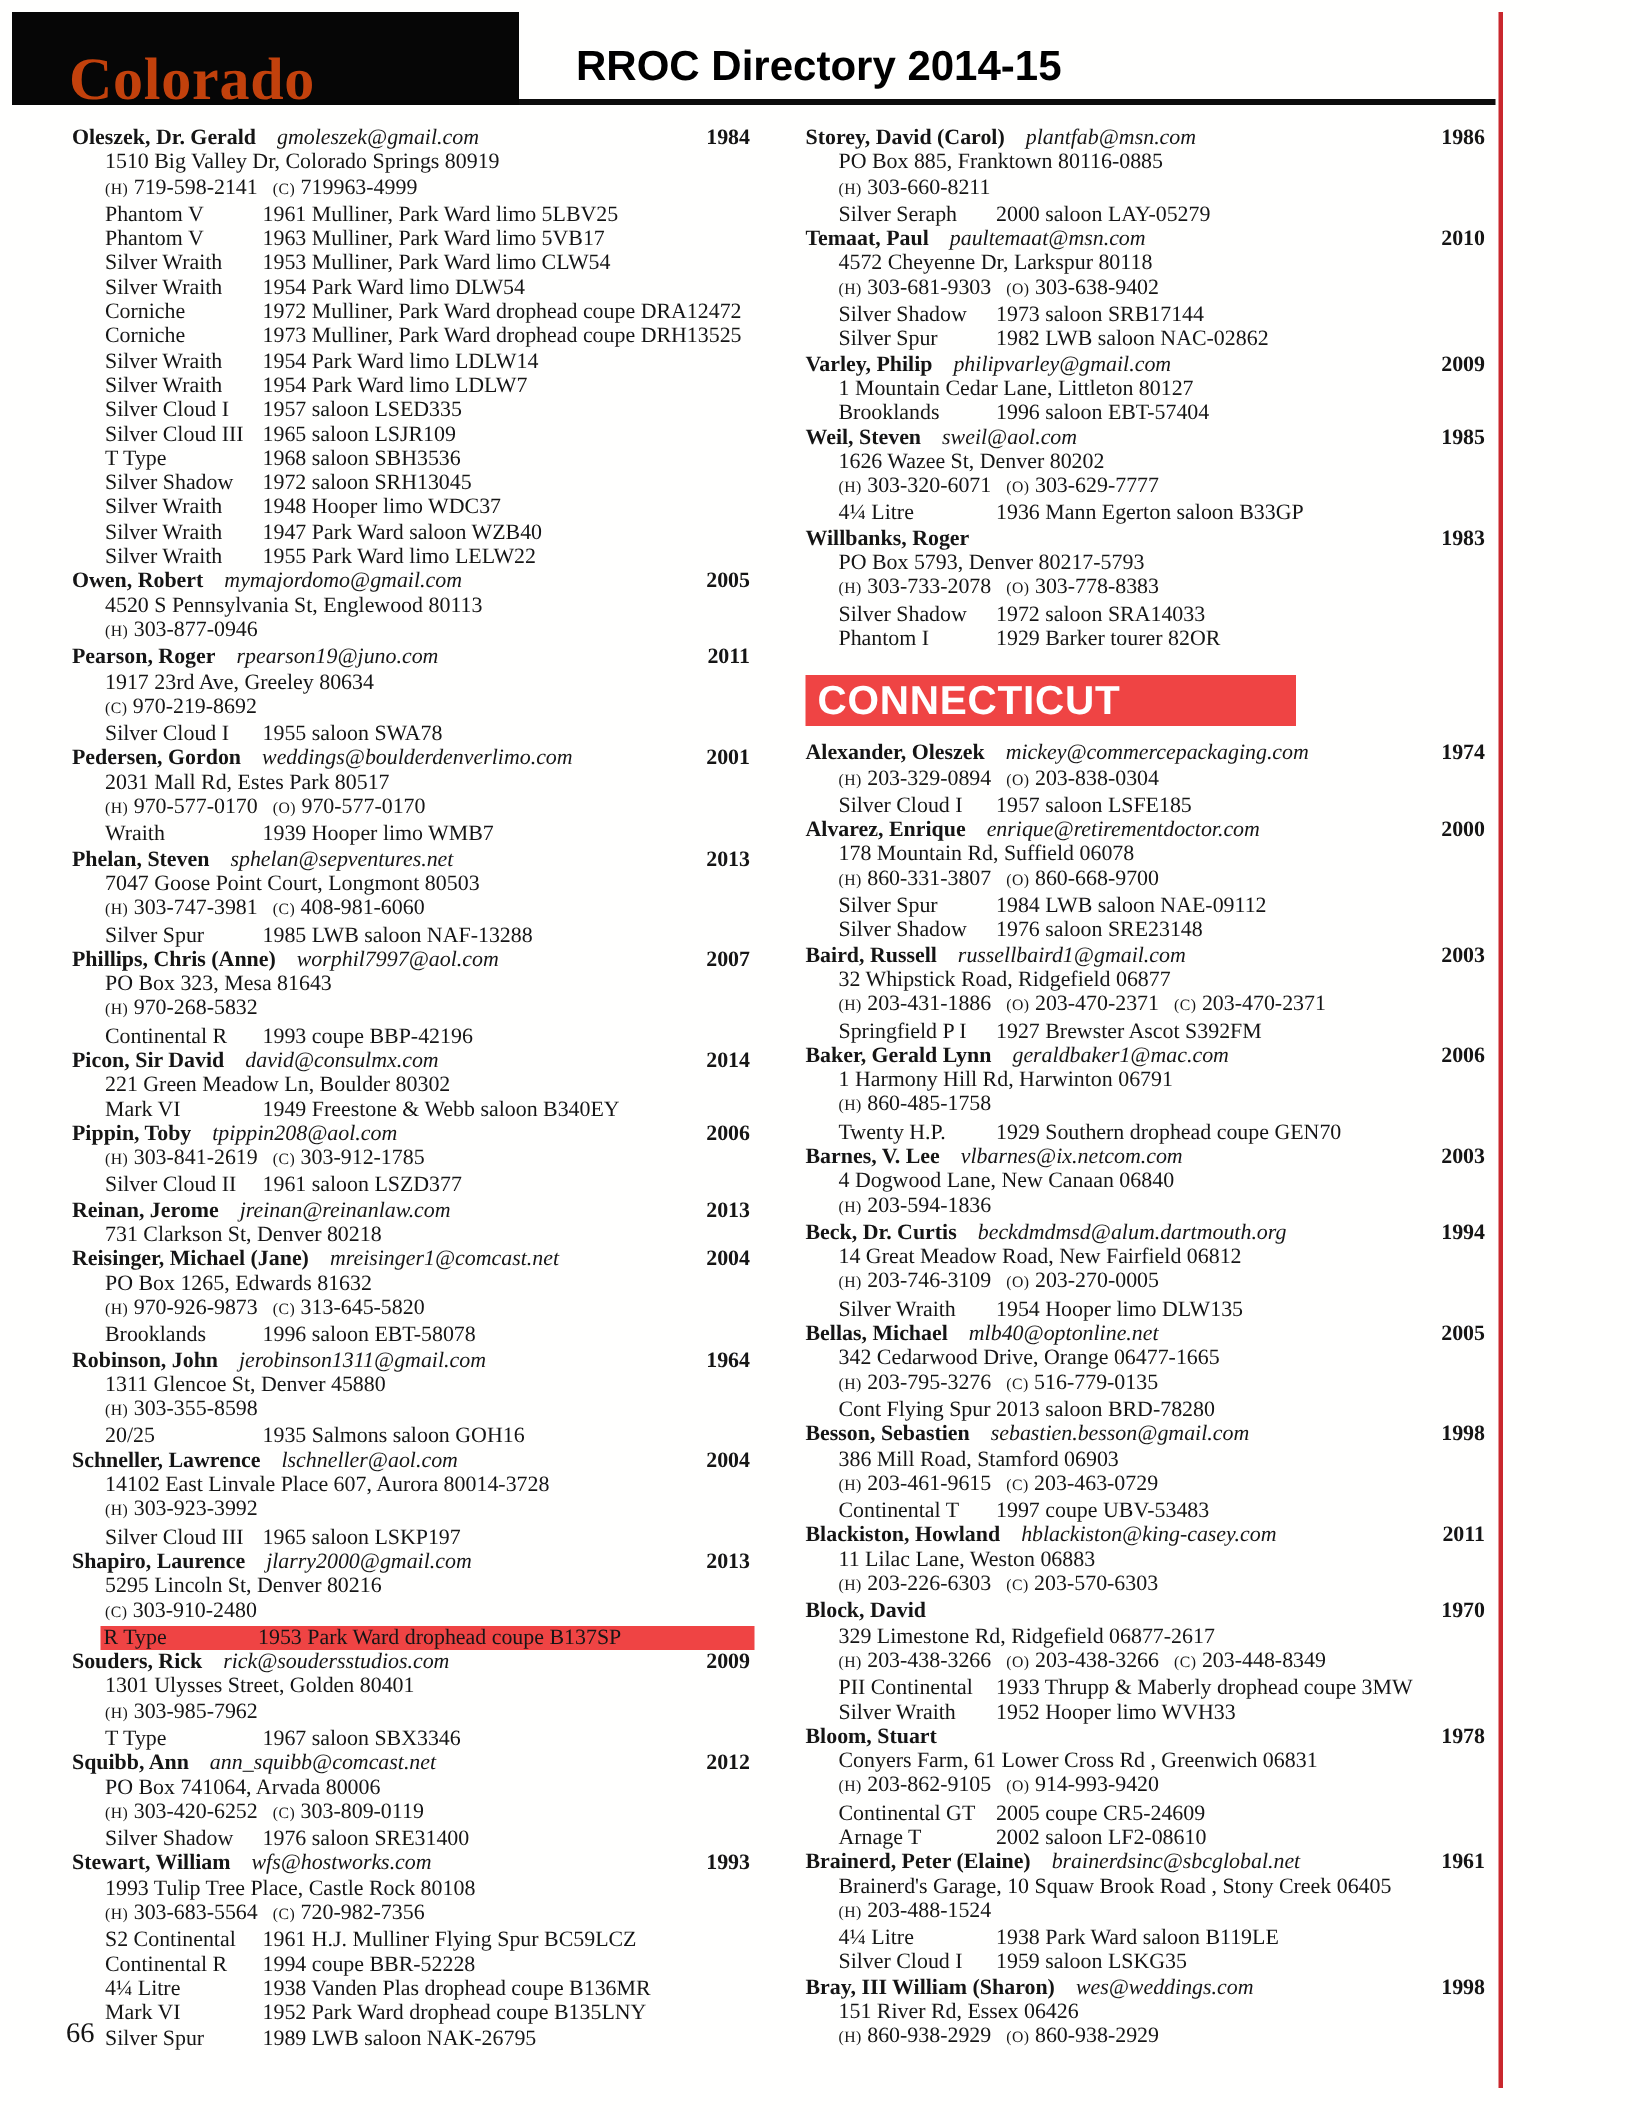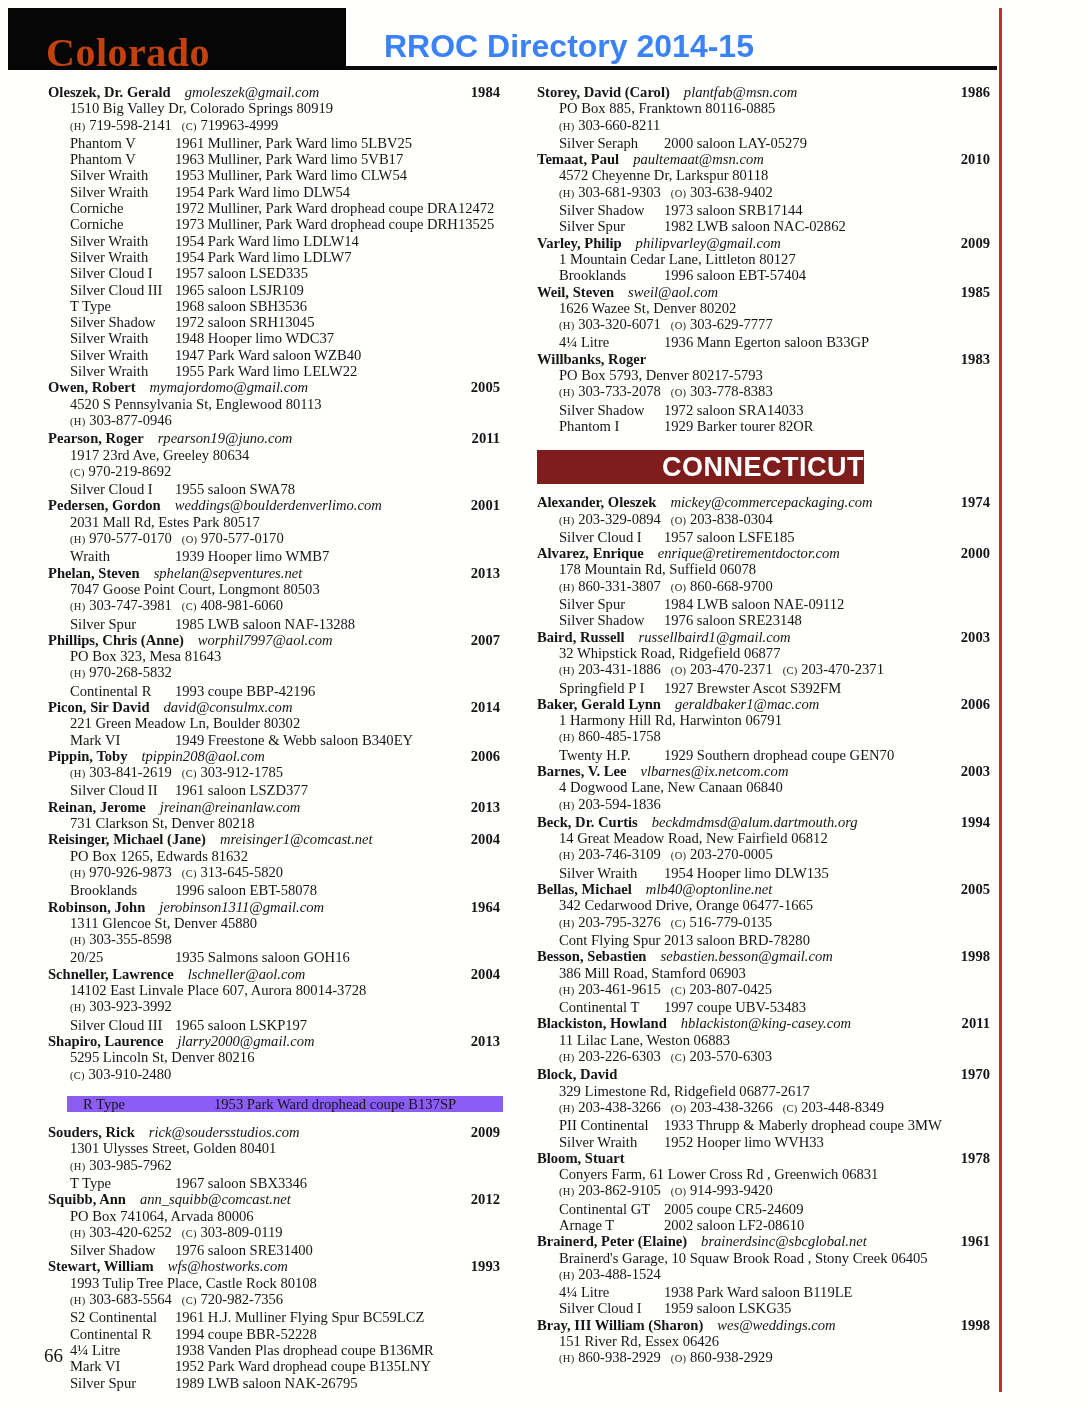--- a/index.html
+++ b/index.html
@@ -9,21 +9,21 @@
   }
   .state-bar{
     position:absolute;left:8px;top:8px;width:338px;height:62px;background:#060606;
   }
   .state-bar .state-label{
     position:absolute;left:38px;bottom:-6px;color:#c2410c;
     font-size:40px;font-weight:bold;letter-spacing:0.5px;
   }
   .directory-title{
     position:absolute;left:384px;top:28px;
-    font-family:"Liberation Sans", sans-serif;font-weight:bold;font-size:32px;color:#3b82f6;
+    font-family:"Liberation Sans", sans-serif;font-weight:bold;font-size:28px;color:#000000;
   }
   .header-rule{
     position:absolute;left:346px;top:66px;width:651px;height:4px;background:#0d0d0d;
   }
   .red-edge{
     position:absolute;left:999px;top:8px;width:3px;height:1384px;background:#c9282d;
   }
   .col{
     position:absolute;top:84px;font-size:14.6px;line-height:16.3px;
   }
@@ -32,25 +32,25 @@
   .entry-head{display:flex;align-items:flex-end;white-space:nowrap;}
   .m-name{font-weight:bold;}
   .m-email{font-style:italic;margin-left:14px;}
   .m-year{font-weight:bold;margin-left:auto;}
   .sub{padding-left:22px;white-space:nowrap;}
   .plabel{font-size:10.5px;letter-spacing:0.3px;}
   .pseg{margin-right:10px;}
   .car{display:flex;padding-left:22px;white-space:nowrap;}
   .car-model{min-width:105px;flex:none;}
   .car-desc{flex:1;}
-  .hl{background:#8b5cf6;padding:0 16px;margin:12px -3px;}
+  .hl{background:#ef4444;padding:0 2px;margin:0 -3px;}
   .section-bar{
-    background:#7f1d1d;color:#fff;width:319px;height:34px;line-height:35px;
+    background:#ef4444;color:#fff;width:319px;height:34px;line-height:35px;
     padding-left:8px;margin:16px 0 10px 0;
-    font-family:"Liberation Sans", sans-serif;font-weight:bold;font-size:27px;letter-spacing:0.5px;text-align:right;
+    font-family:"Liberation Sans", sans-serif;font-weight:bold;font-size:27px;letter-spacing:0.5px;
   }
   .page-number{
     position:absolute;left:44px;top:1345px;font-size:19px;
   }
 </style>
 </head>
 <body>
 
 <div class="state-bar">
   <span class="state-label">Colorado</span>
@@ -493,21 +493,21 @@
         <span class="car-desc">2013 saloon BRD-78280</span>
       </div>
     </div>
     <div class="entry">
       <div class="entry-head">
         <span class="m-name">Besson, Sebastien</span>
         <span class="m-email">sebastien.besson@gmail.com</span>
         <span class="m-year">1998</span>
       </div>
       <div class="sub">386 Mill Road, Stamford 06903</div>
-      <div class="sub"><span class="pseg"><span class="plabel">(H)</span> <span class="pnum">203-461-9615</span></span><span class="pseg"><span class="plabel">(C)</span> <span class="pnum">203-807-0425</span></span></div>
+      <div class="sub"><span class="pseg"><span class="plabel">(H)</span> <span class="pnum">203-461-9615</span></span><span class="pseg"><span class="plabel">(C)</span> <span class="pnum">203-463-0729</span></span></div>
       <div class="car">
         <span class="car-model">Continental T</span>
         <span class="car-desc">1997 coupe UBV-53483</span>
       </div>
     </div>
     <div class="entry">
       <div class="entry-head">
         <span class="m-name">Blackiston, Howland</span>
         <span class="m-email">hblackiston@king-casey.com</span>
         <span class="m-year">2011</span>

